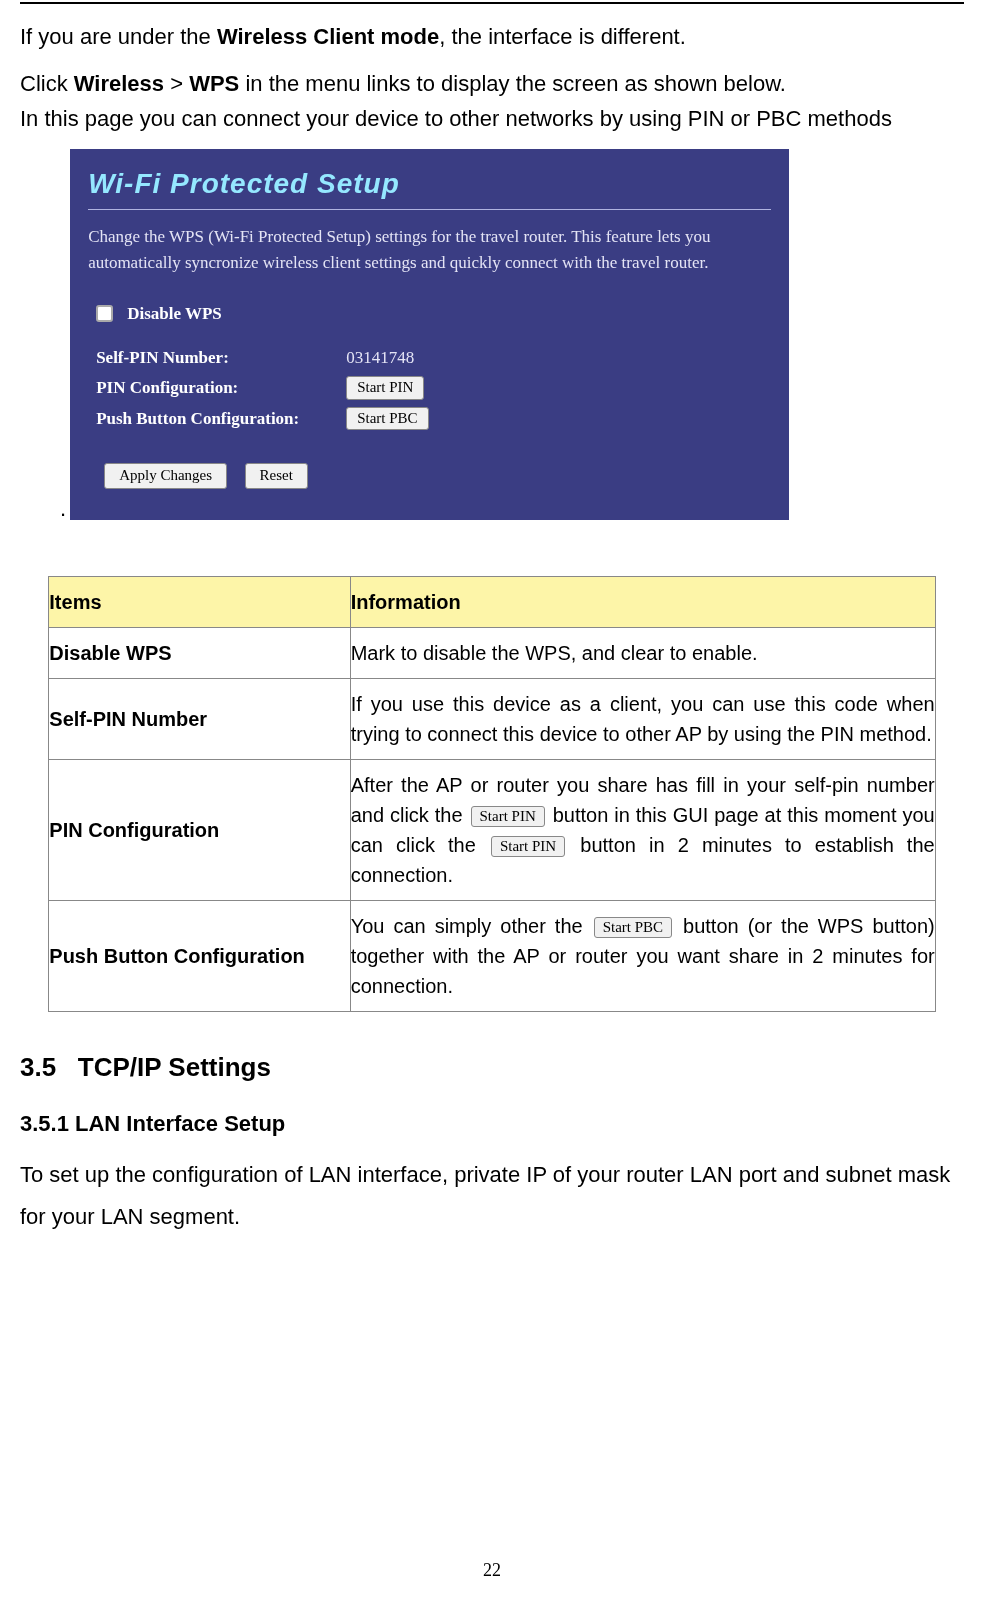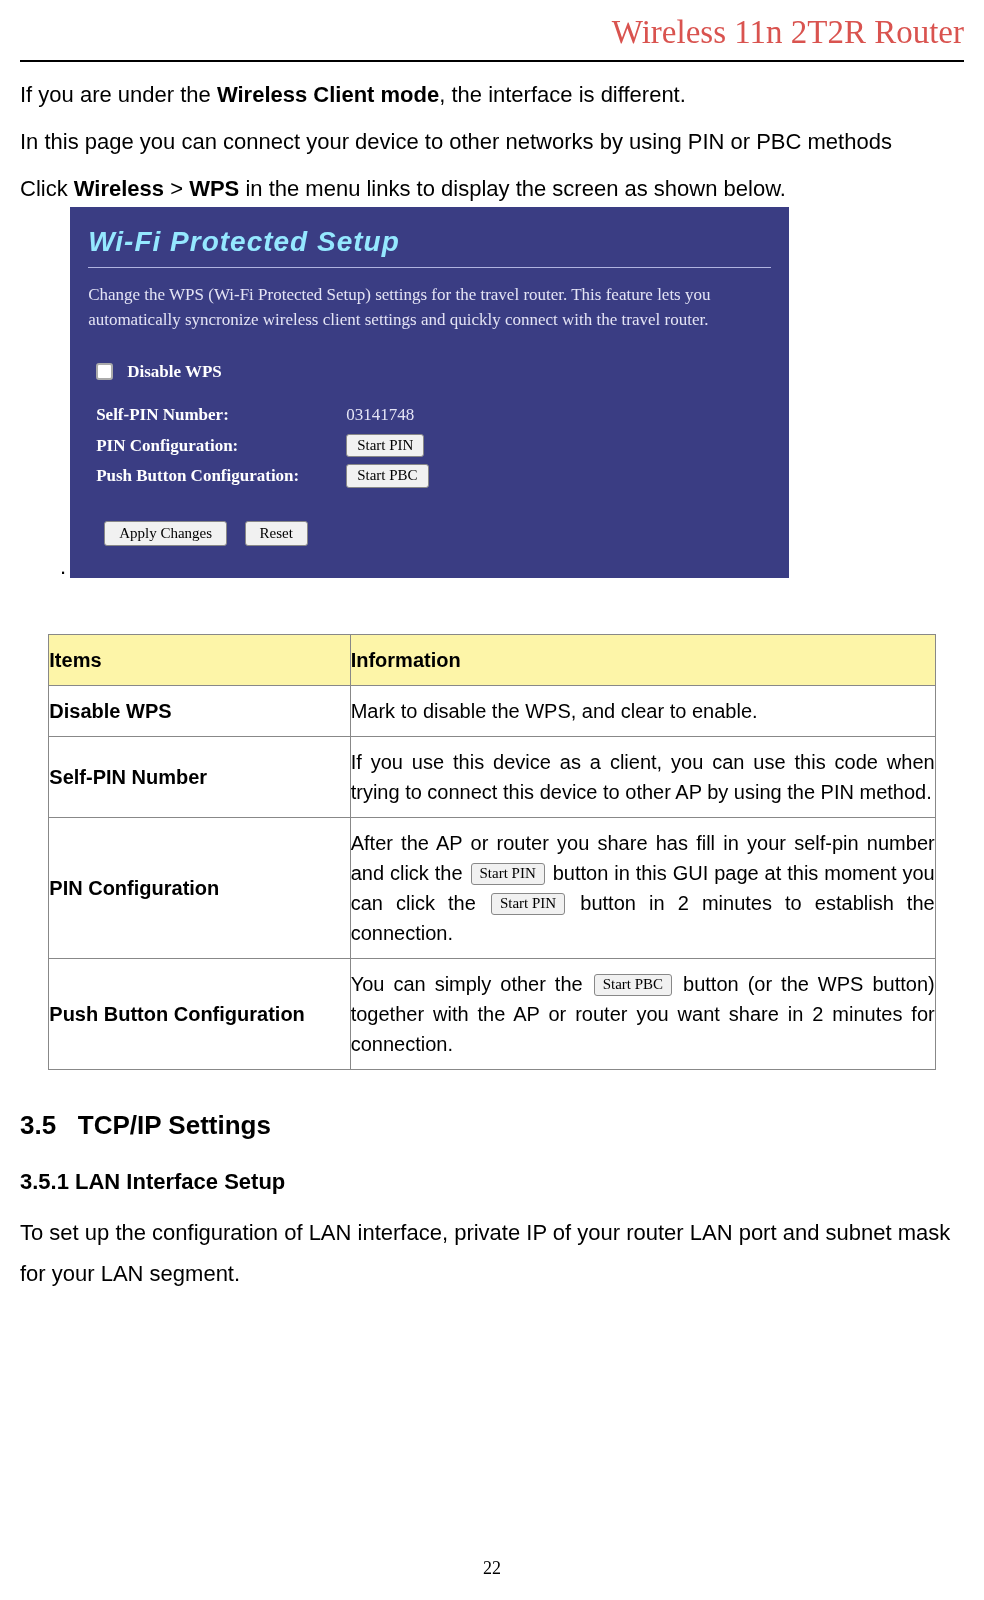--- a/index.html
+++ b/index.html
@@ -170,31 +170,30 @@
     text-align: center;
     font-family: "Times New Roman", serif;
     font-size: 18px;
   }
 </style>
 </head>
 <body>
 
 <div class="page">
 
-  <div class="header-title">Wireless 11n 2T2R Router</div>
   <hr class="header-rule">
 
   <p class="body-text">
     <span>If you are under the </span><b>Wireless Client mode</b><span>, the interface is different.</span>
   </p>
 
-  <p class="body-text" style="margin-top:2px;">In this page you can connect your device to other networks by using PIN or PBC methods</p>
   <p class="body-text" style="margin-bottom:2px;">
     <span>Click </span><b>Wireless</b><span> &gt; </span><b>WPS</b><span> in the menu links to display the screen as shown below.</span>
   </p>
+  <p class="body-text" style="margin-top:2px;">In this page you can connect your device to other networks by using PIN or PBC methods</p>
 
   <div class="screenshot-wrap">
     <span class="period-outside">.</span>
     <div class="screenshot">
       <div class="screenshot-title">Wi-Fi Protected Setup</div>
       <hr class="screenshot-underline">
       <div class="screenshot-desc">Change the WPS (Wi-Fi Protected Setup) settings for the travel router. This feature lets you automatically syncronize wireless client settings and quickly connect with the travel router.</div>
 
       <div class="screenshot-row" style="margin-bottom:18px;">
         <span class="checkbox"></span>

